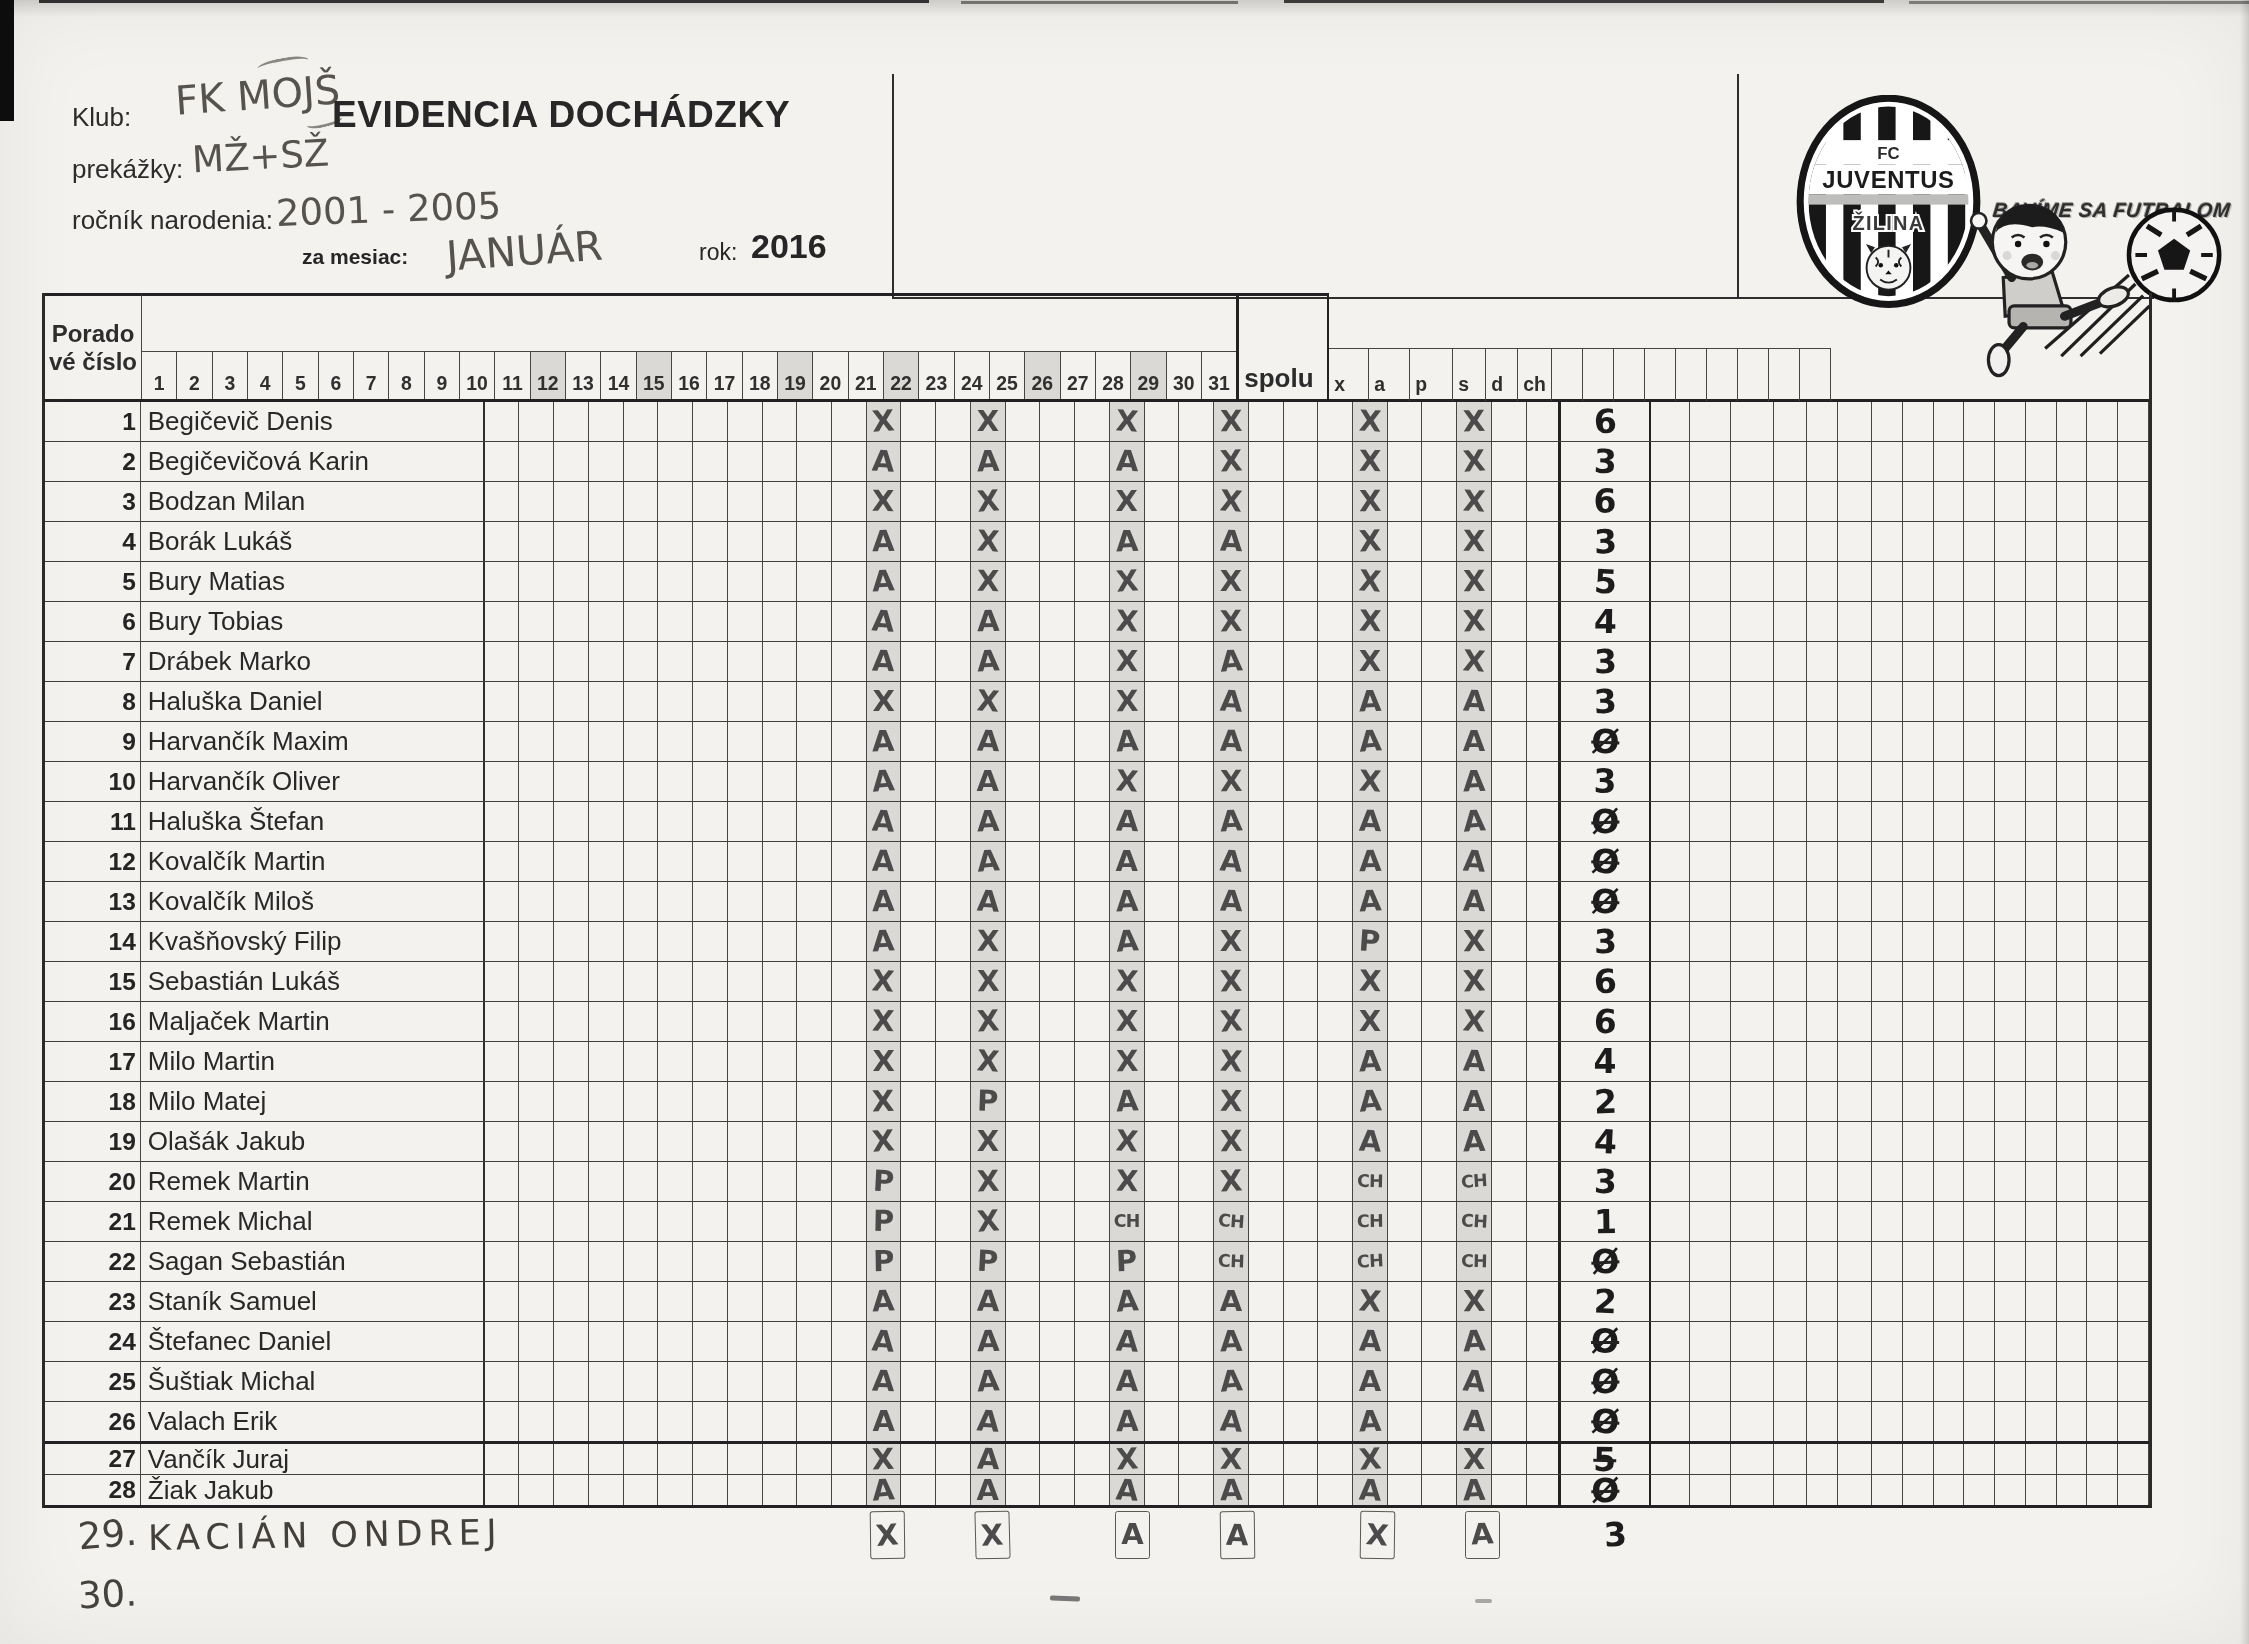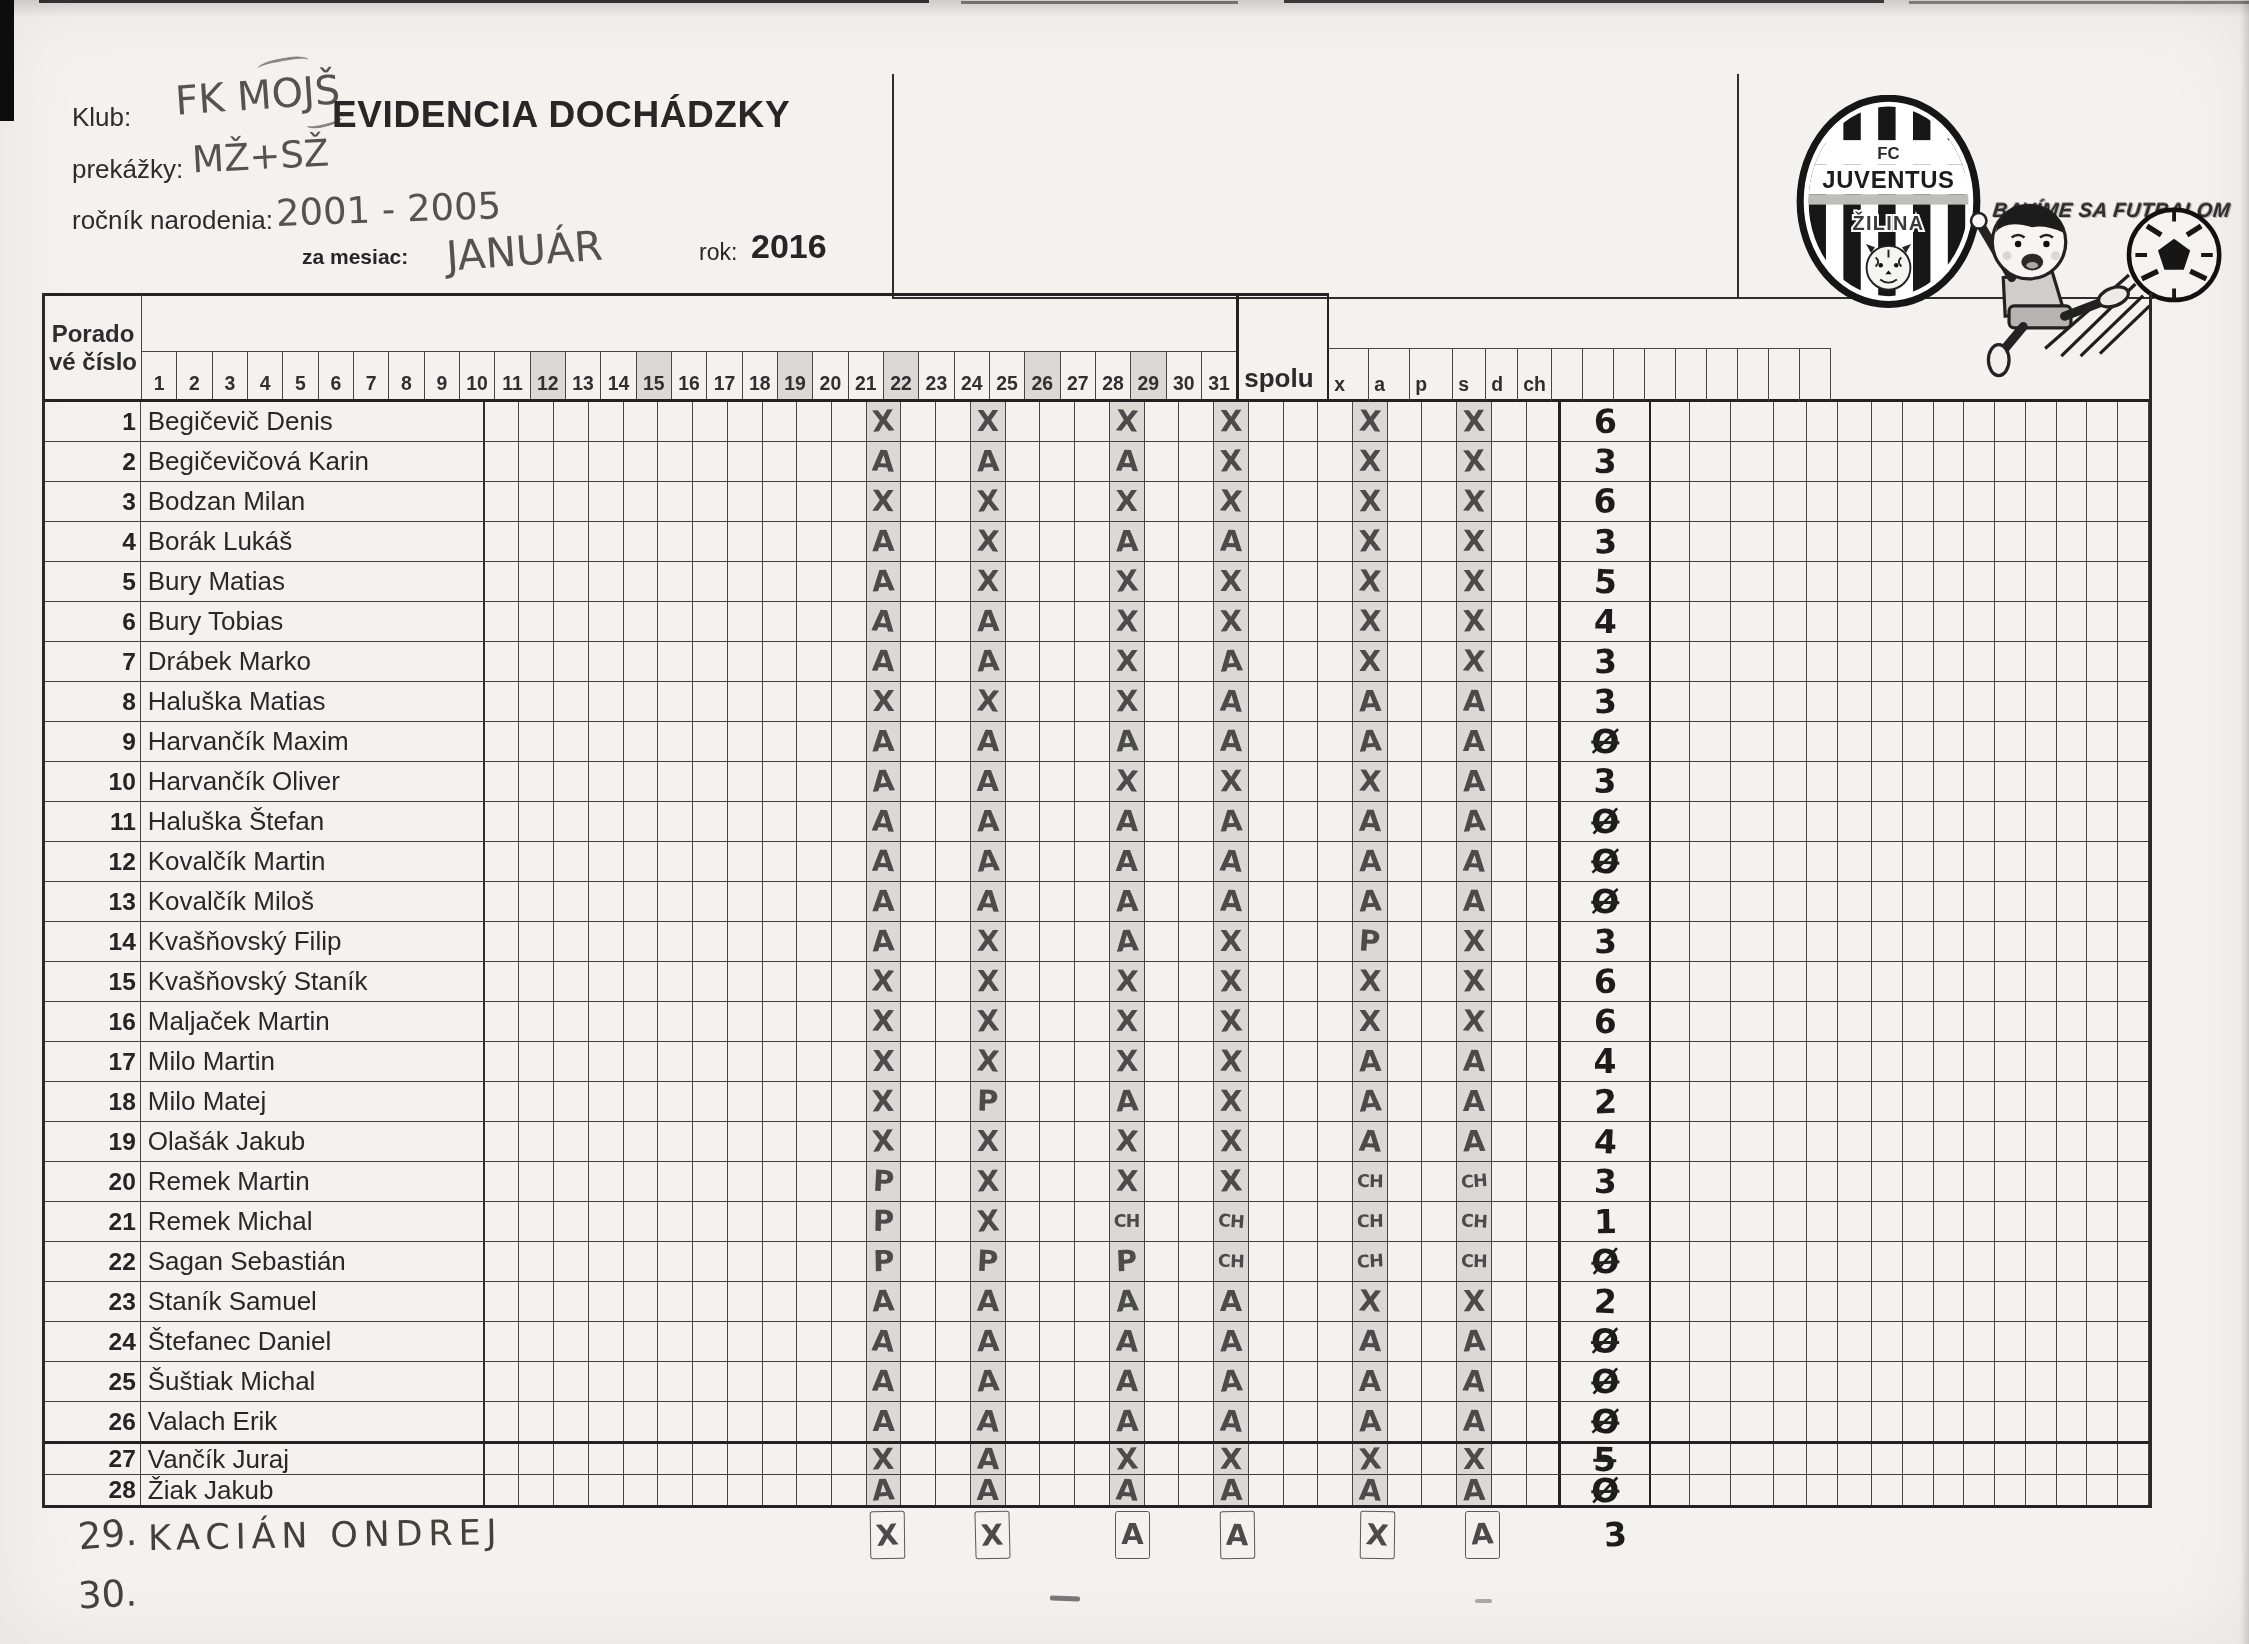--- a/index.html
+++ b/index.html
@@ -701,21 +701,21 @@
           <div class="bcell c-tail"></div>
           <div class="bcell c-tail"></div>
           <div class="bcell c-tail"></div>
           <div class="bcell c-tail"></div>
           <div class="bcell c-tail"></div>
           <div class="bcell c-tail"></div>
           <div class="bcell c-tail"></div>
         </div>
         <div class="trow">
           <div class="bcell c-num">8</div>
-          <div class="bcell c-name">Haluška Matias</div>
+          <div class="bcell c-name">Haluška Daniel</div>
           <div class="bcell c-day"></div>
           <div class="bcell c-day"></div>
           <div class="bcell c-day"></div>
           <div class="bcell c-day"></div>
           <div class="bcell c-day"></div>
           <div class="bcell c-day"></div>
           <div class="bcell c-day"></div>
           <div class="bcell c-day"></div>
           <div class="bcell c-day"></div>
           <div class="bcell c-day"></div>
@@ -1156,21 +1156,21 @@
           <div class="bcell c-tail"></div>
           <div class="bcell c-tail"></div>
           <div class="bcell c-tail"></div>
           <div class="bcell c-tail"></div>
           <div class="bcell c-tail"></div>
           <div class="bcell c-tail"></div>
           <div class="bcell c-tail"></div>
         </div>
         <div class="trow">
           <div class="bcell c-num">15</div>
-          <div class="bcell c-name">Kvašňovský Staník</div>
+          <div class="bcell c-name">Sebastián Lukáš</div>
           <div class="bcell c-day"></div>
           <div class="bcell c-day"></div>
           <div class="bcell c-day"></div>
           <div class="bcell c-day"></div>
           <div class="bcell c-day"></div>
           <div class="bcell c-day"></div>
           <div class="bcell c-day"></div>
           <div class="bcell c-day"></div>
           <div class="bcell c-day"></div>
           <div class="bcell c-day"></div>

